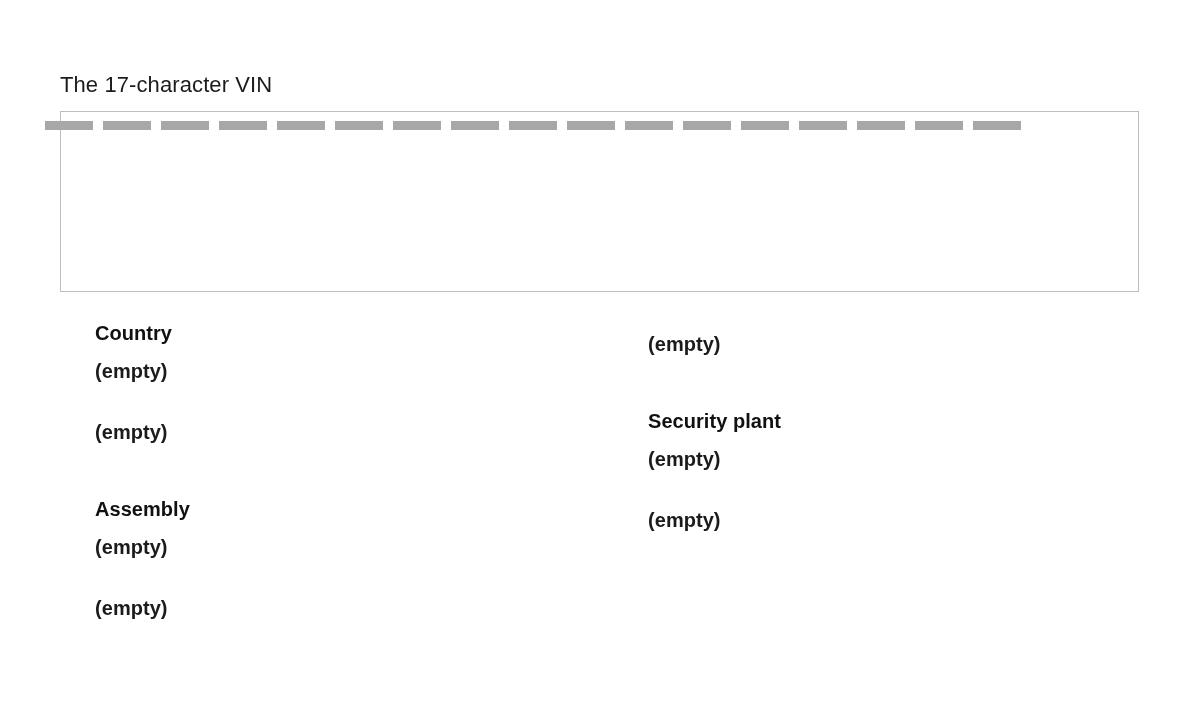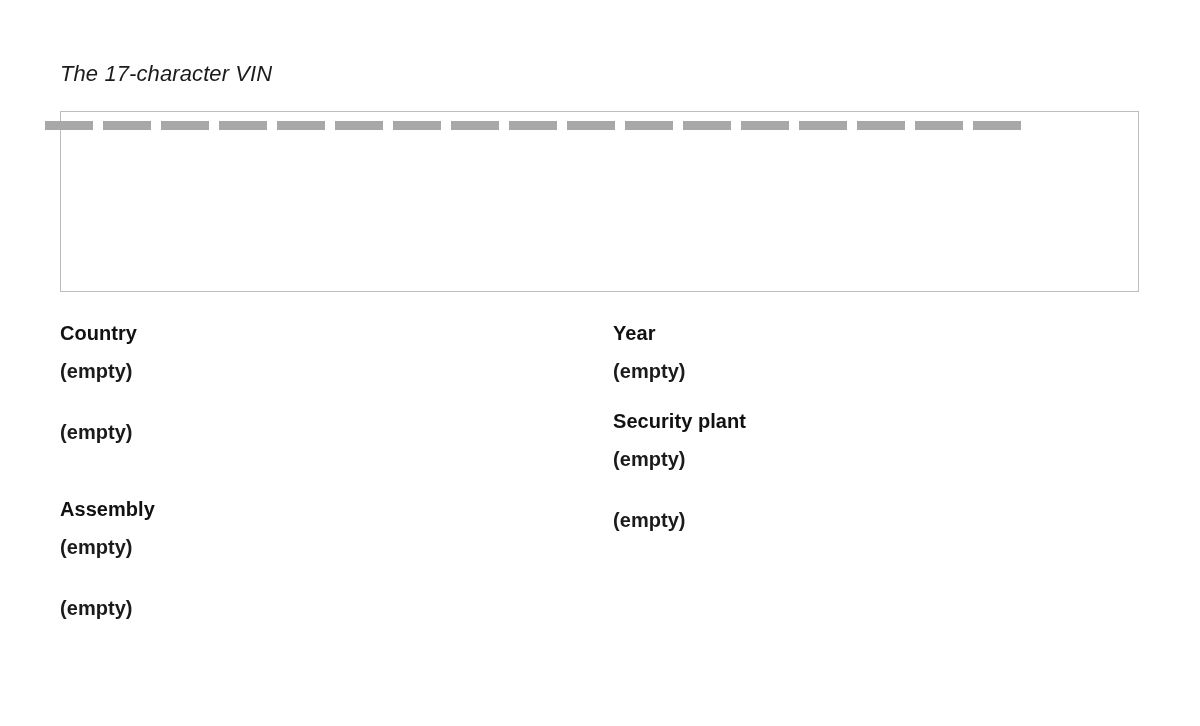--- a/index.html
+++ b/index.html
@@ -20,28 +20,27 @@
   .page {
     position: relative;
     width: 1200px;
     height: 726px;
   }
 
   
   .vin-heading {
     position: absolute;
     left: 60px;
-    top: 59px;
+    top: 70px;
     font-size: 22px;
     font-weight: 400;
     line-height: 30px;
     color: #1b1b1b;
     letter-spacing: 0.1px;
     white-space: nowrap;
-    font-style: italic;
   }
 
   
   .vin-box {
     position: absolute;
     left: 60px;
     top: 111px;
     width: 1079px;
     height: 181px;
     box-sizing: border-box;
@@ -81,20 +80,21 @@
     width: 1080px;
     display: grid;
     grid-template-columns: 553px 527px;
     grid-auto-rows: 88px;
     column-gap: 0px;
     row-gap: 0px;
   }
 
   .field {
     position: relative;
+    margin-left: 35px;
   }
 
   .field-label {
     font-size: 20px;
     font-weight: 700;
     line-height: 27px;
     color: #111111;
     letter-spacing: 0.05px;
     white-space: nowrap;
   }
@@ -177,21 +177,20 @@
   </div>
 
   <div class="fields">
 
     <div class="field">
       <div class="field-label">Country</div>
       <div class="field-value">(empty)</div>
     </div>
 
     <div class="field">
-      <div class="field-label">Year</div>
       <div class="field-value">(empty)</div>
     </div>
 
     <div class="field">
       <div class="field-value">(empty)</div>
     </div>
 
     <div class="field">
       <div class="field-label">Security plant</div>
       <div class="field-value">(empty)</div>

